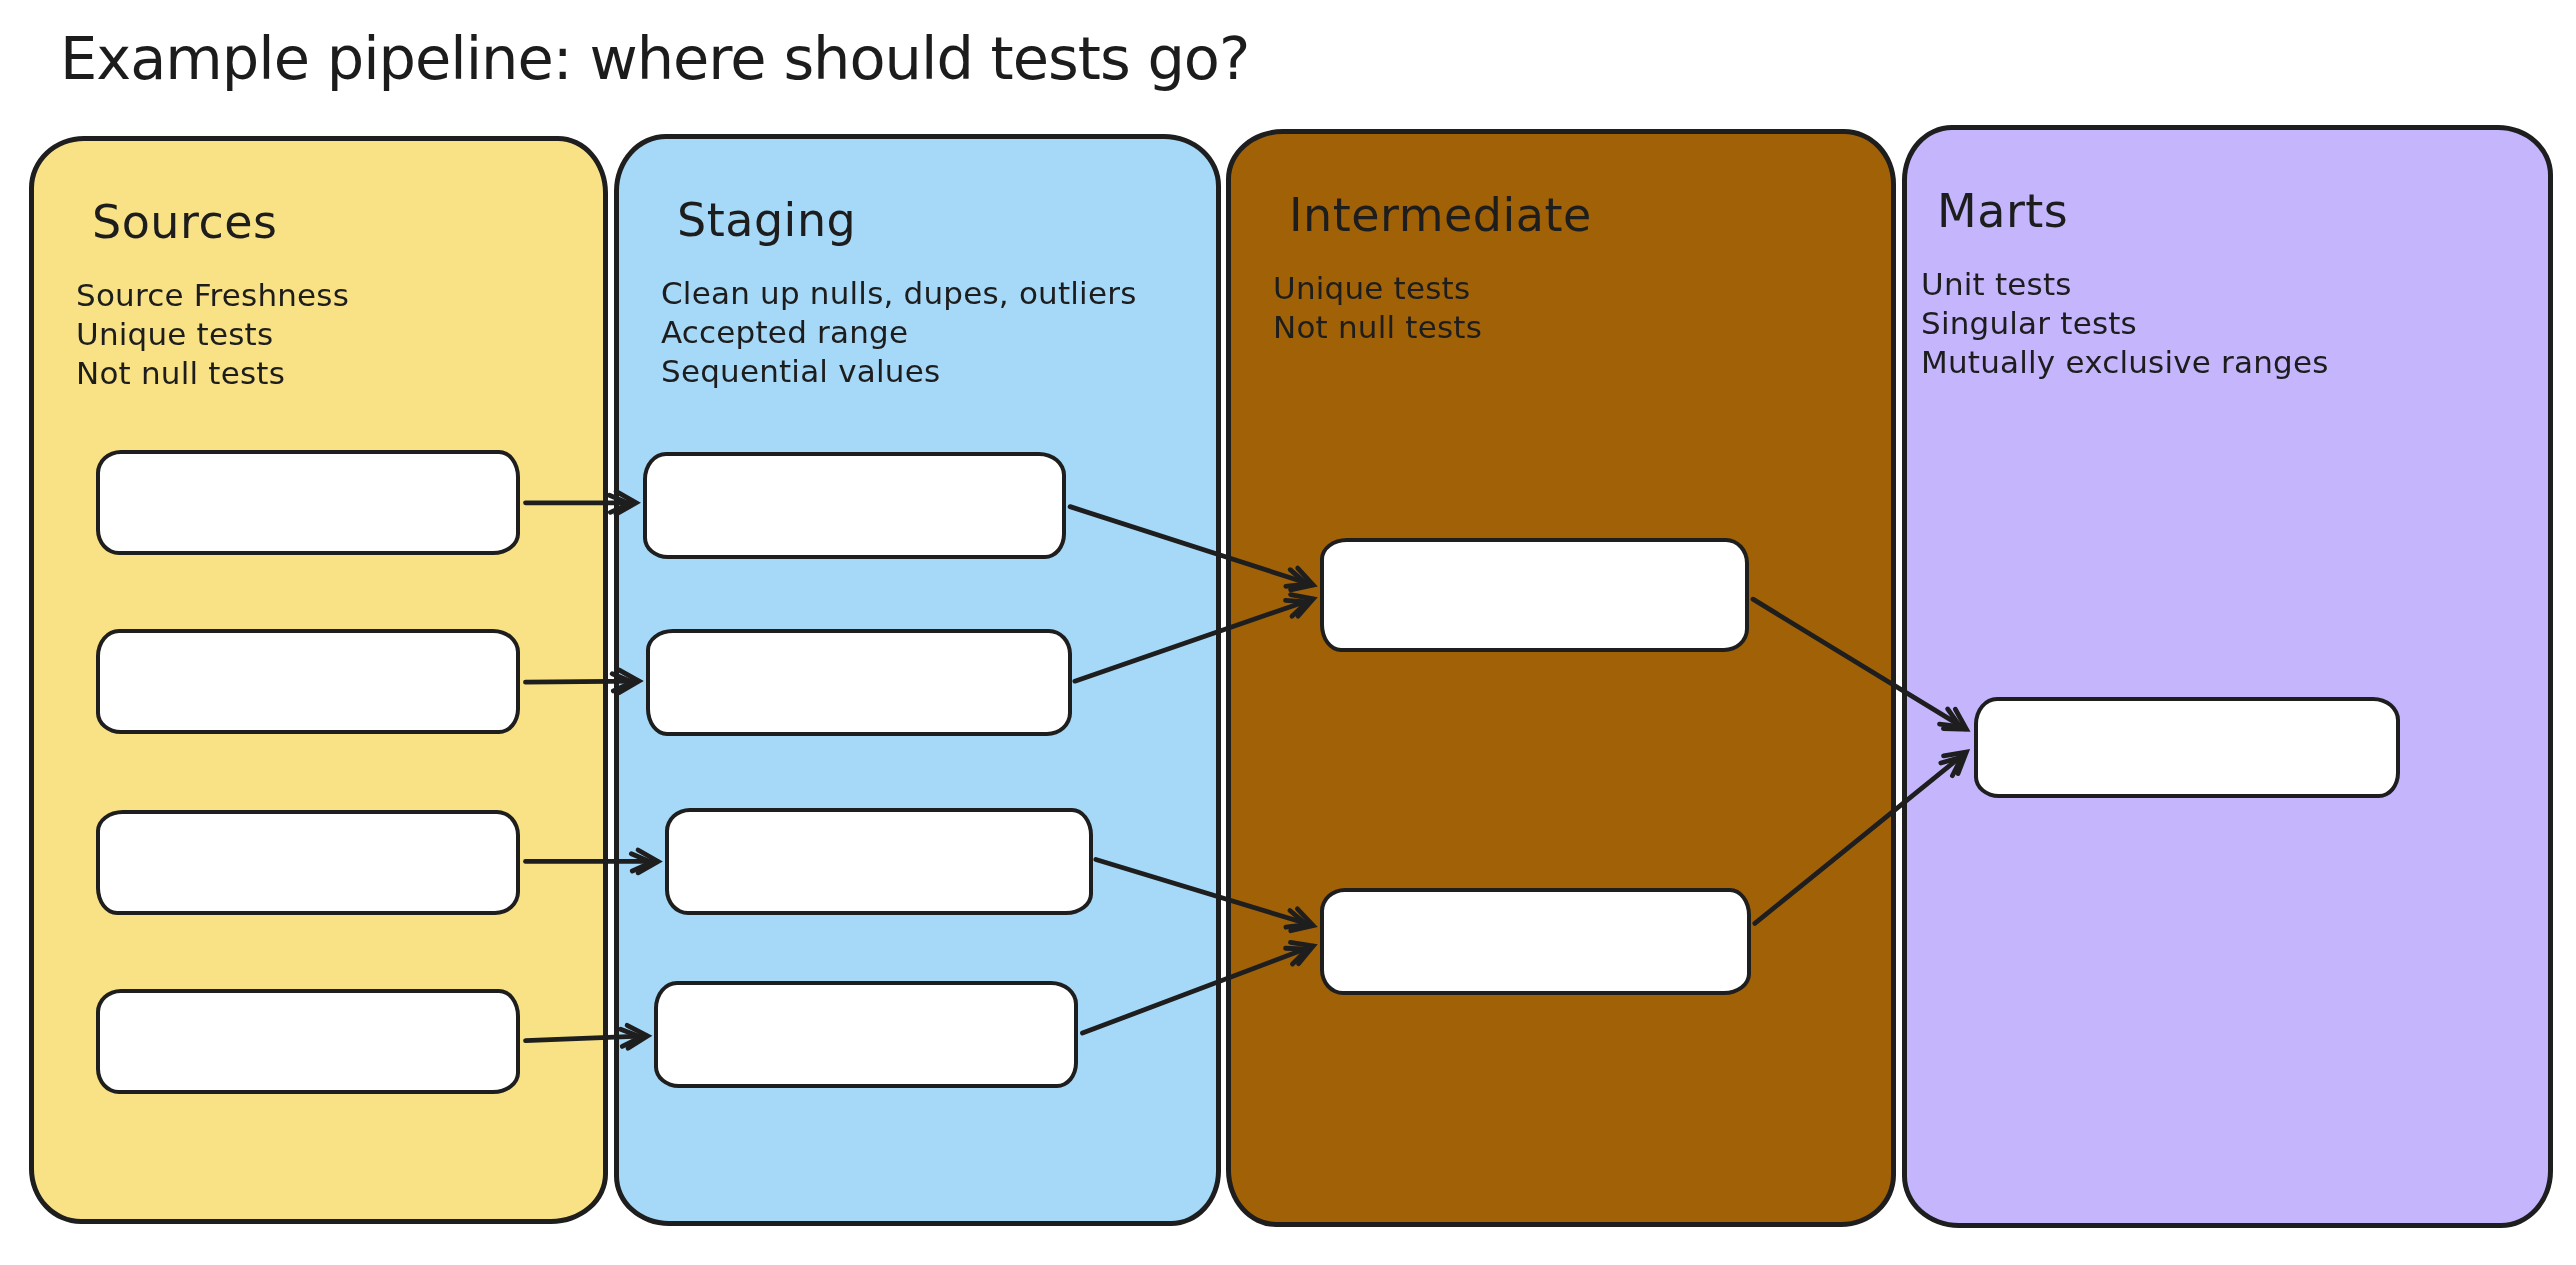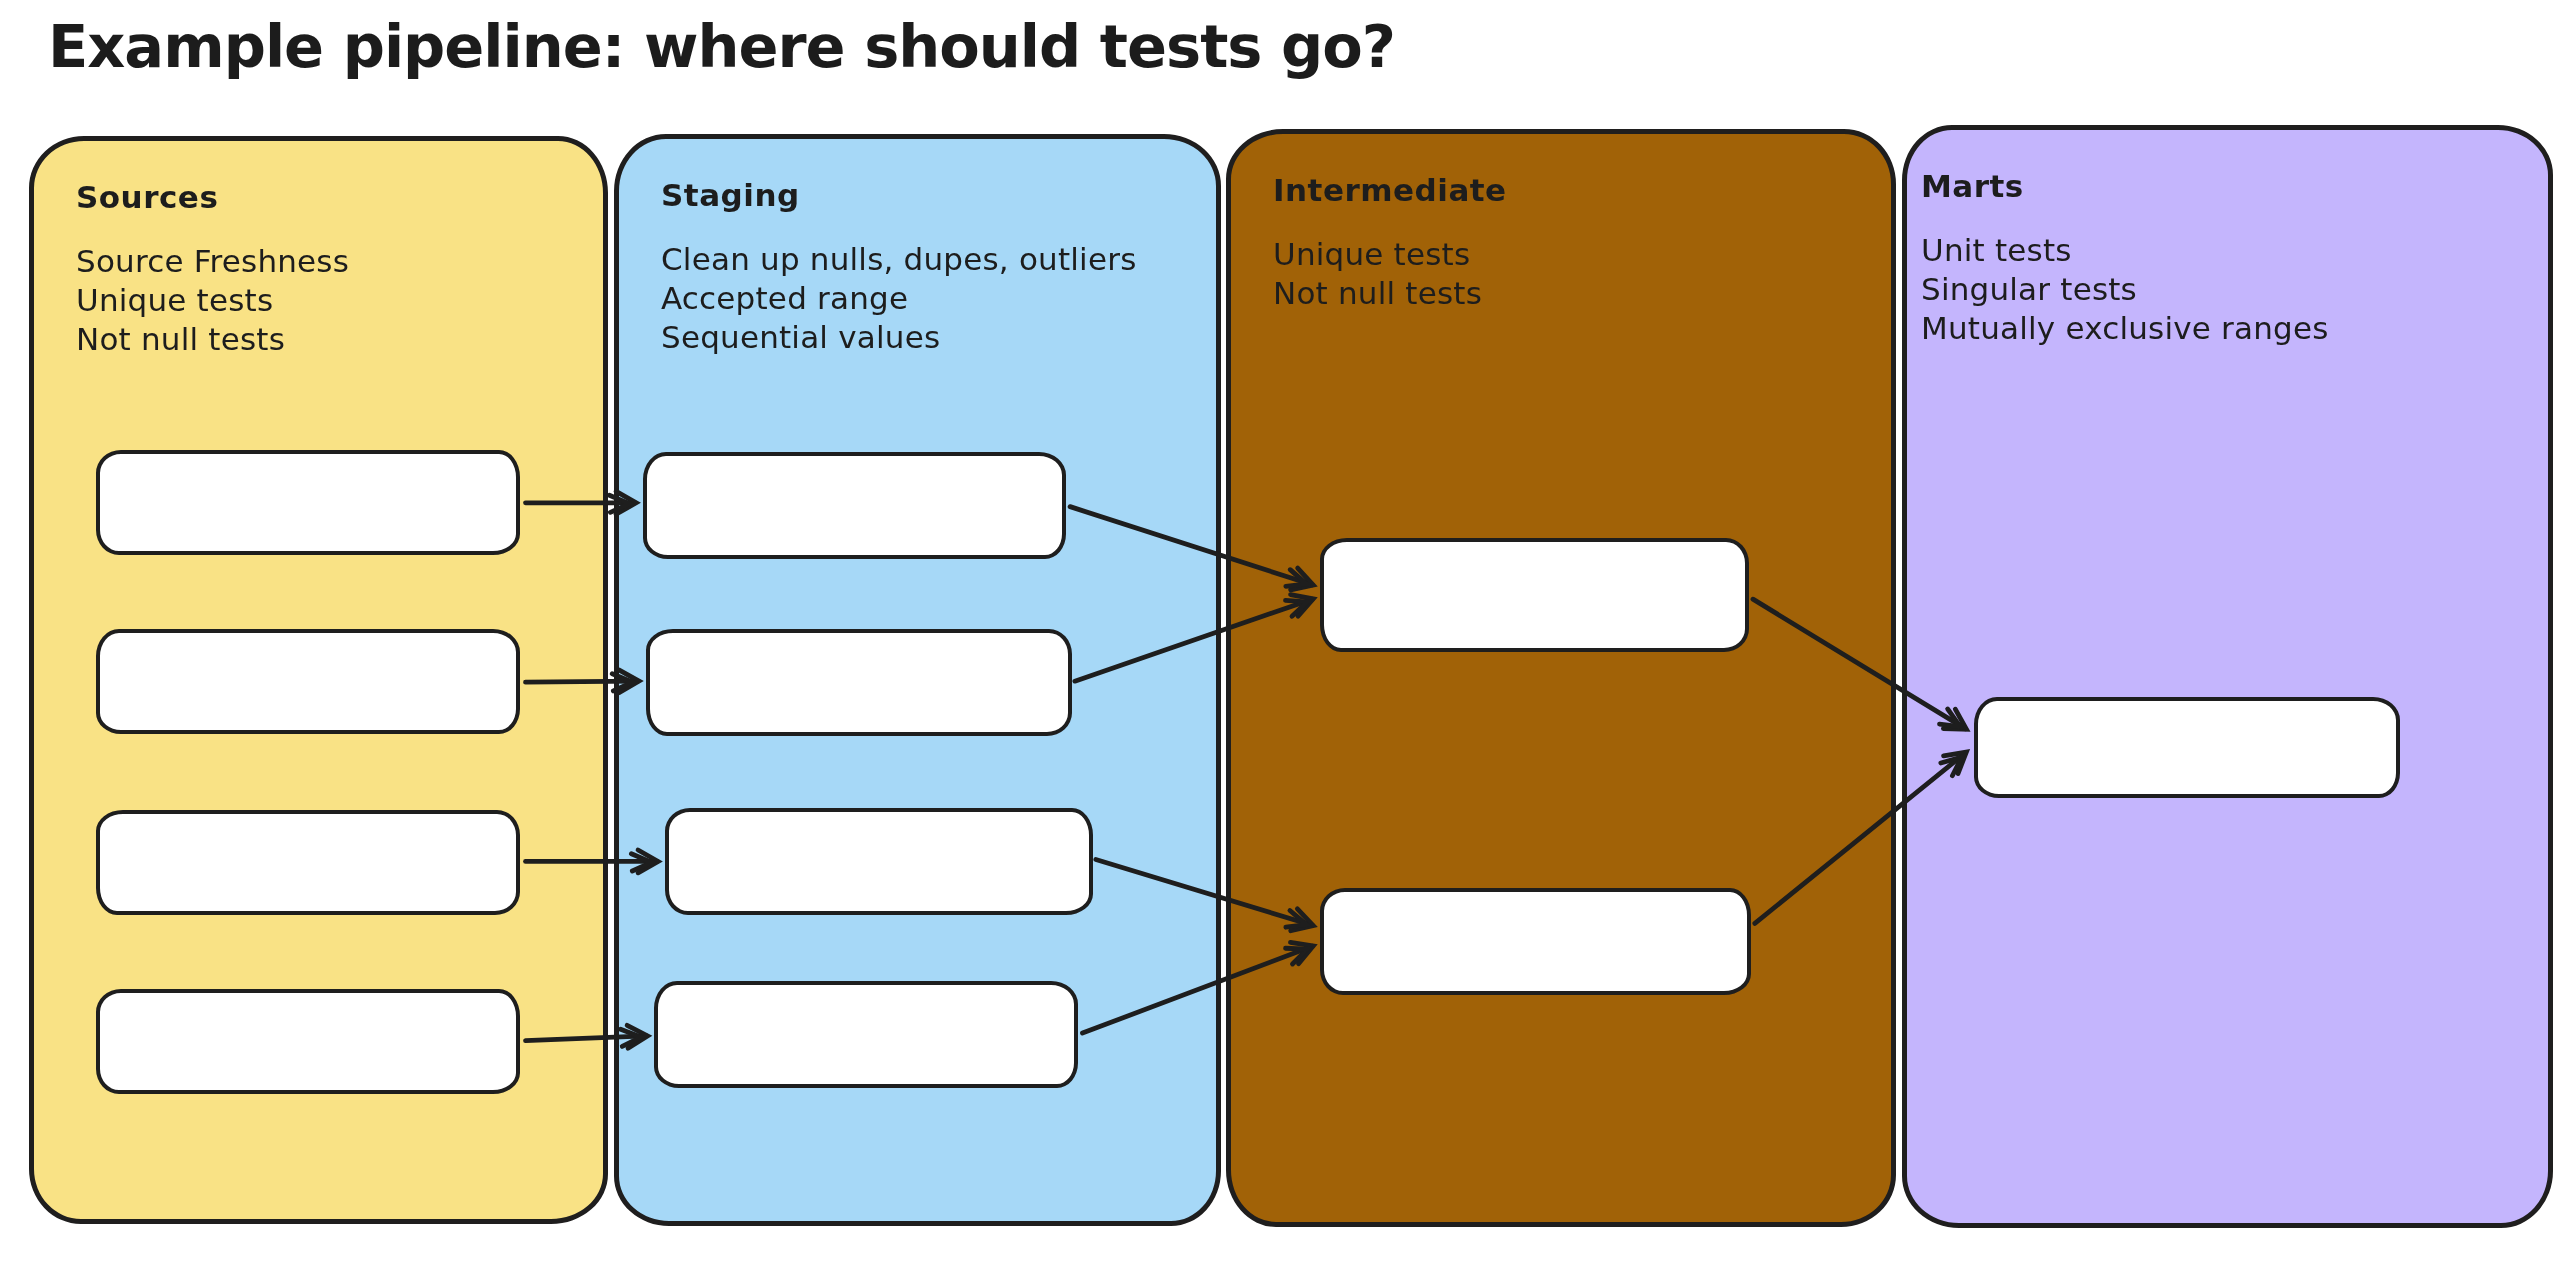--- a/index.html
+++ b/index.html
@@ -13,23 +13,23 @@
     height: 1266px;
     background: #ffffff;
     font-family: "DejaVu Sans", sans-serif;
     color: #1e1e1e;
     overflow: hidden;
   }
   .title {
     position: absolute;
     left: 44px;
     top: 7.6px;
-    margin: 4px;
+    margin: 16px;
     font-size: 59px;
-    font-weight: 700;
+    font-weight: 400;
     letter-spacing: -1px;
     color: #1c1c1c;
     white-space: nowrap;
   }
   .col {
     position: absolute;
     border: 5.7px solid #1f1e1e;
     box-sizing: border-box;
     padding: 38px 29px 0 42px;
   }
@@ -43,23 +43,23 @@
   }
   .col-intermediate {
     left: 1226px; top: 129px; width: 670px; height: 1098px;
     border-radius: 57px 52px 55px 50px / 50px 55px 52px 57px;
   }
   .col-marts {
     left: 1902px; top: 125px; width: 651px; height: 1103px;
     border-radius: 50px 55px 52px 57px / 55px 50px 57px 52px;
   }
   .col h2 {
-    margin: 0;
-    font-size: 31px;
-    font-weight: 700;
+    margin: 16px;
+    font-size: 46px;
+    font-weight: 400;
     letter-spacing: 0.5px;
     color: #1d1d1d;
   }
   .notes {
     margin-top: 27px;
     font-size: 31px;
     line-height: 39px;
     letter-spacing: 0.2px;
     color: #1d1d1d;
     white-space: nowrap;

